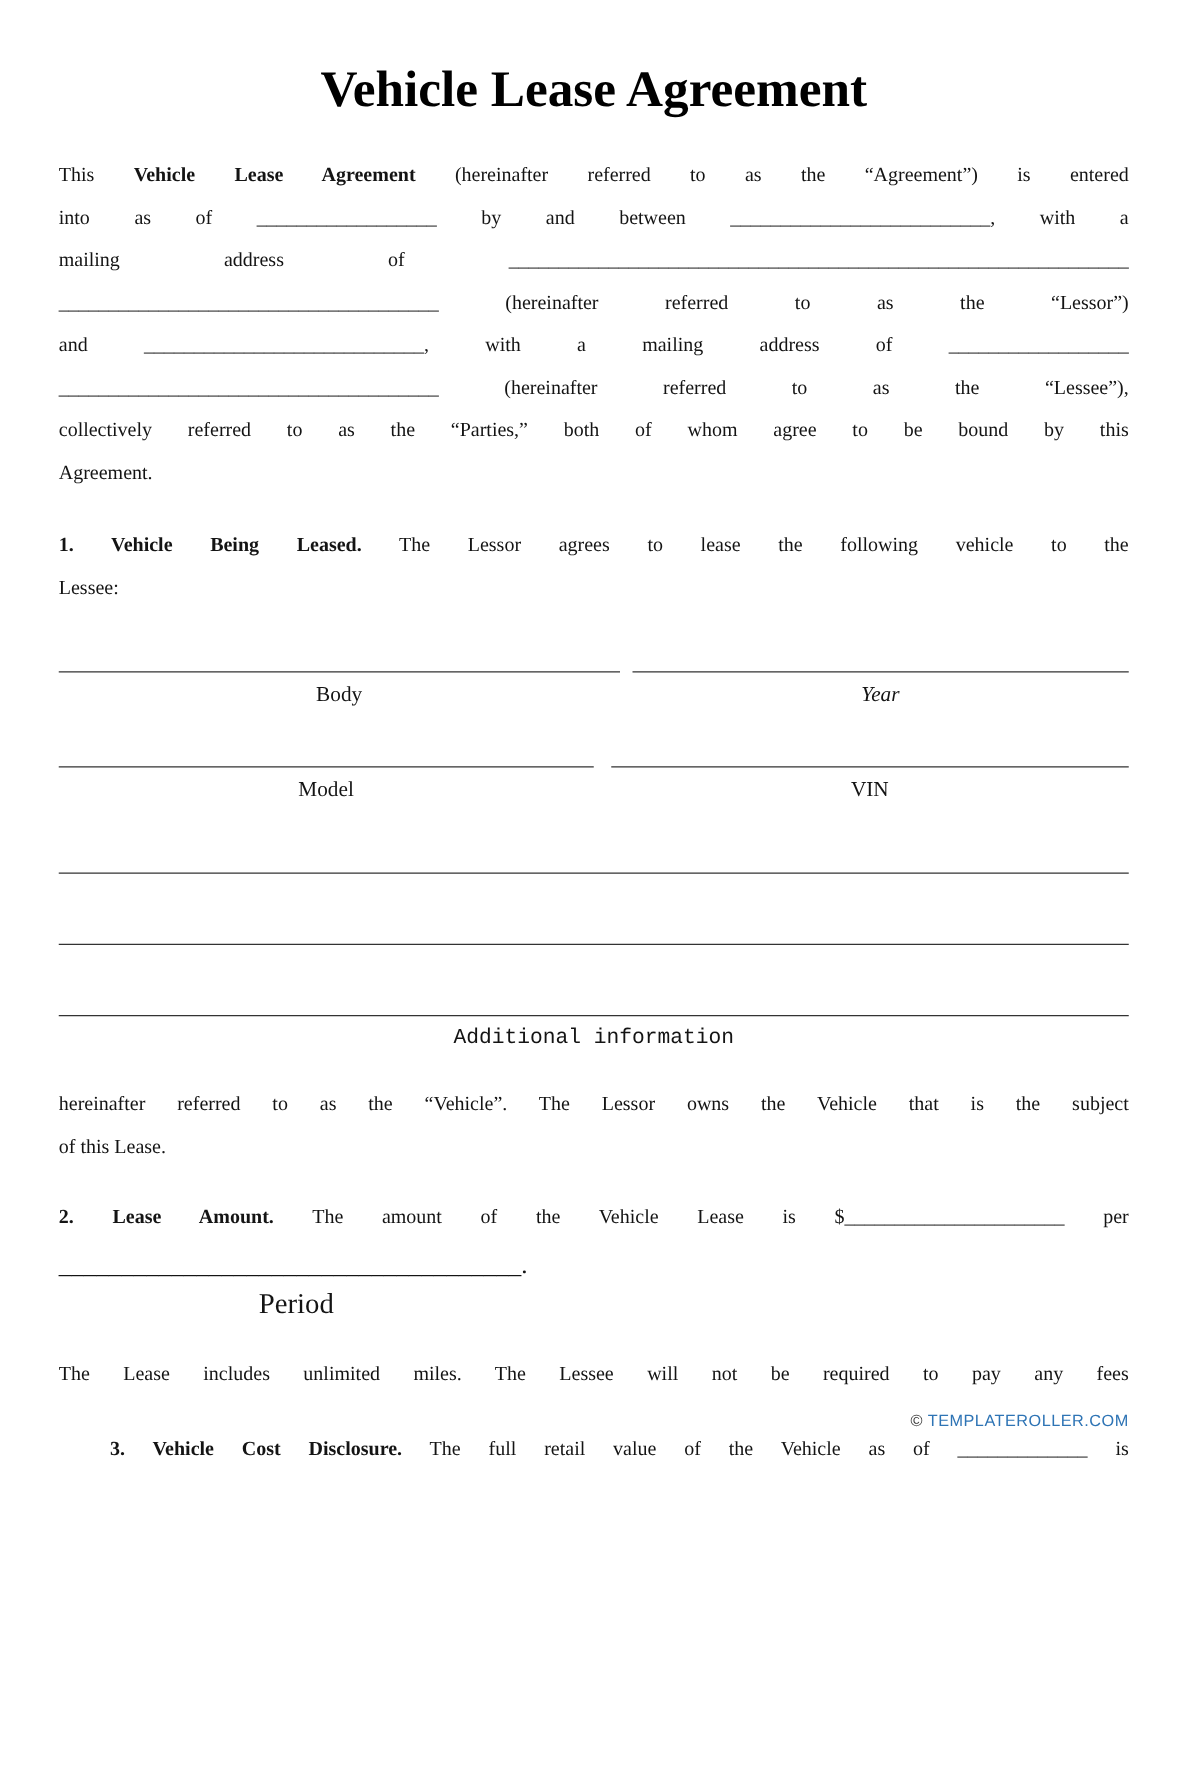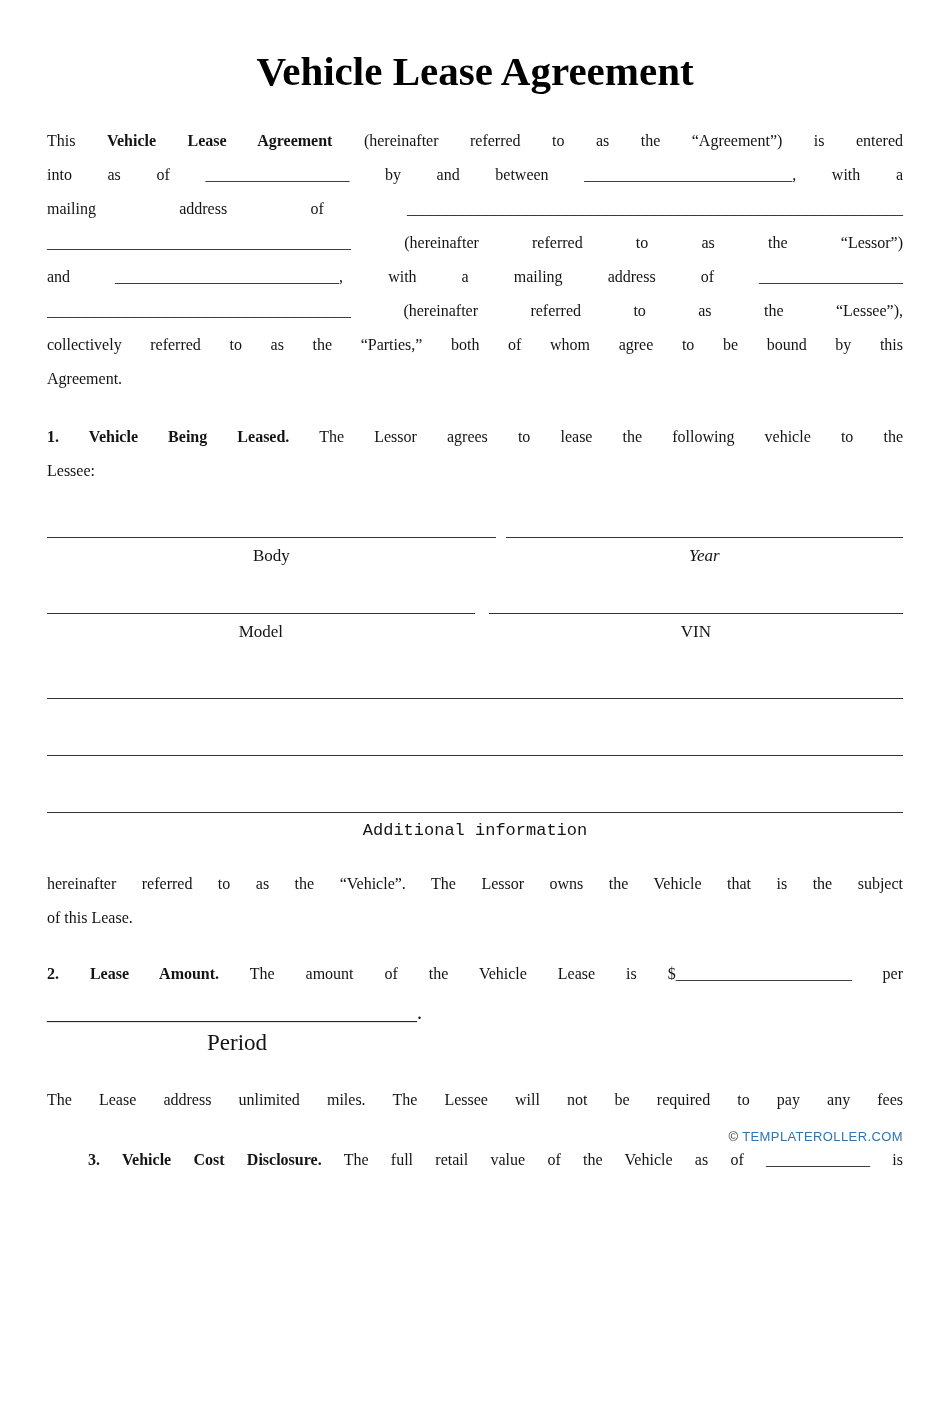--- a/index.html
+++ b/index.html
@@ -124,21 +124,21 @@
 
   <p class="para ownership"><span>hereinafter referred to as the “Vehicle”. The Lessor owns the Vehicle that is the subject</span><br><span class="lastline">of this Lease.</span></p>
 
   <p class="para sec2"><b>2. Lease Amount.</b><span> The amount of the Vehicle Lease is $______________________ per</span></p>
 
   <div class="period">
     <div class="period-line">_____________________________________.</div>
     <div class="period-label">Period</div>
   </div>
 
-  <p class="para mileage"><span>The Lease address unlimited miles. The Lessee will not be required to pay any fees</span><br></p>
+  <p class="para mileage"><span>The Lease includes unlimited miles. The Lessee will not be required to pay any fees</span><br></p>
 
   <p class="para sec3"><b>3. Vehicle Cost Disclosure.</b><span> The full retail value of the Vehicle as of _____________ is</span><br><span class="lastline">$____________________.</span></p>
 
 
   <div class="footer">
     <span class="copy">©</span>
     <a href="#" class="brand">TEMPLATEROLLER.COM</a>
   </div>
 
 </div>

